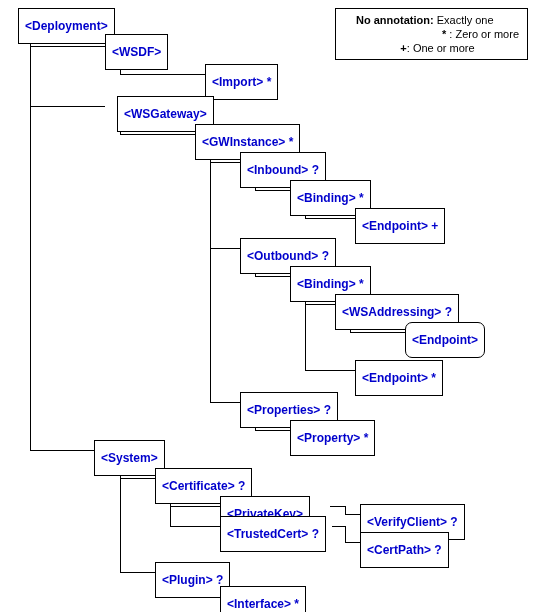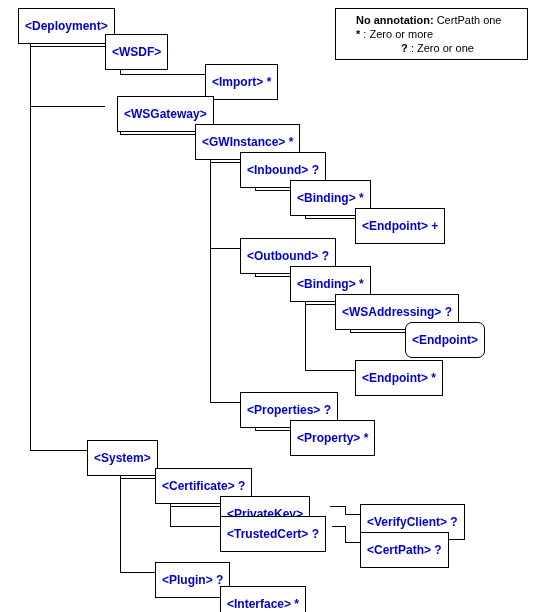--- a/index.html
+++ b/index.html
@@ -43,23 +43,23 @@
   svg.lines line {
     stroke: #000;
     stroke-width: 1;
     shape-rendering: crispEdges;
   }
 </style>
 </head>
 <body>
 
 <div class="legend" style="left:335px; top:8px; width:175px;">
-  <div><b>No annotation:</b> <span>CertPath one</span></div>
-  <div style="text-align:left;"><b>*</b> : <span>Zero or more</span></div>
-  <div style="text-align:center;"><b>?</b> :  <span>Zero or one</span></div>
+  <div><b>No annotation:</b> <span>Exactly one</span></div>
+  <div style="text-align:right;"><b>*</b> : <span>Zero or more</span></div>
+  <div style="text-align:center;"><b>+</b>: <span>One or more</span></div>
 </div>
 
 <svg class="lines">
 
   <line x1="30" y1="28" x2="30" y2="450"></line>
 
   <line x1="30" y1="46" x2="105" y2="46"></line>
 
   <line x1="120" y1="56" x2="120" y2="74"></line>
   <line x1="120" y1="74" x2="205" y2="74"></line>
@@ -132,20 +132,20 @@
 <div class="node" style="left:240px; top:152px;">&lt;Inbound&gt; ?</div>
 <div class="node" style="left:290px; top:180px;">&lt;Binding&gt; *</div>
 <div class="node" style="left:355px; top:208px;">&lt;Endpoint&gt; +</div>
 <div class="node" style="left:240px; top:238px;">&lt;Outbound&gt; ?</div>
 <div class="node" style="left:290px; top:266px;">&lt;Binding&gt; *</div>
 <div class="node" style="left:335px; top:294px;">&lt;WSAddressing&gt; ?</div>
 <div class="node" style="left:405px; top:322px;border-radius:7px;">&lt;Endpoint&gt;</div>
 <div class="node" style="left:355px; top:360px;">&lt;Endpoint&gt; *</div>
 <div class="node" style="left:240px; top:392px;">&lt;Properties&gt; ?</div>
 <div class="node" style="left:290px; top:420px;">&lt;Property&gt; *</div>
-<div class="node" style="left:87px; top:440px;">&lt;System&gt;</div>
+<div class="node" style="left:94px; top:440px;">&lt;System&gt;</div>
 <div class="node" style="left:155px; top:468px;">&lt;Certificate&gt; ?</div>
 <div class="node" style="left:220px; top:496px;">&lt;PrivateKey&gt;</div>
 <div class="node" style="left:220px; top:516px;">&lt;TrustedCert&gt; ?</div>
 <div class="node" style="left:360px; top:504px;">&lt;VerifyClient&gt; ?</div>
 <div class="node" style="left:360px; top:532px;">&lt;CertPath&gt; ?</div>
 <div class="node" style="left:155px; top:562px;">&lt;Plugin&gt; ?</div>
 <div class="node" style="left:220px; top:586px;">&lt;Interface&gt; *</div>
 
 </body></html>

